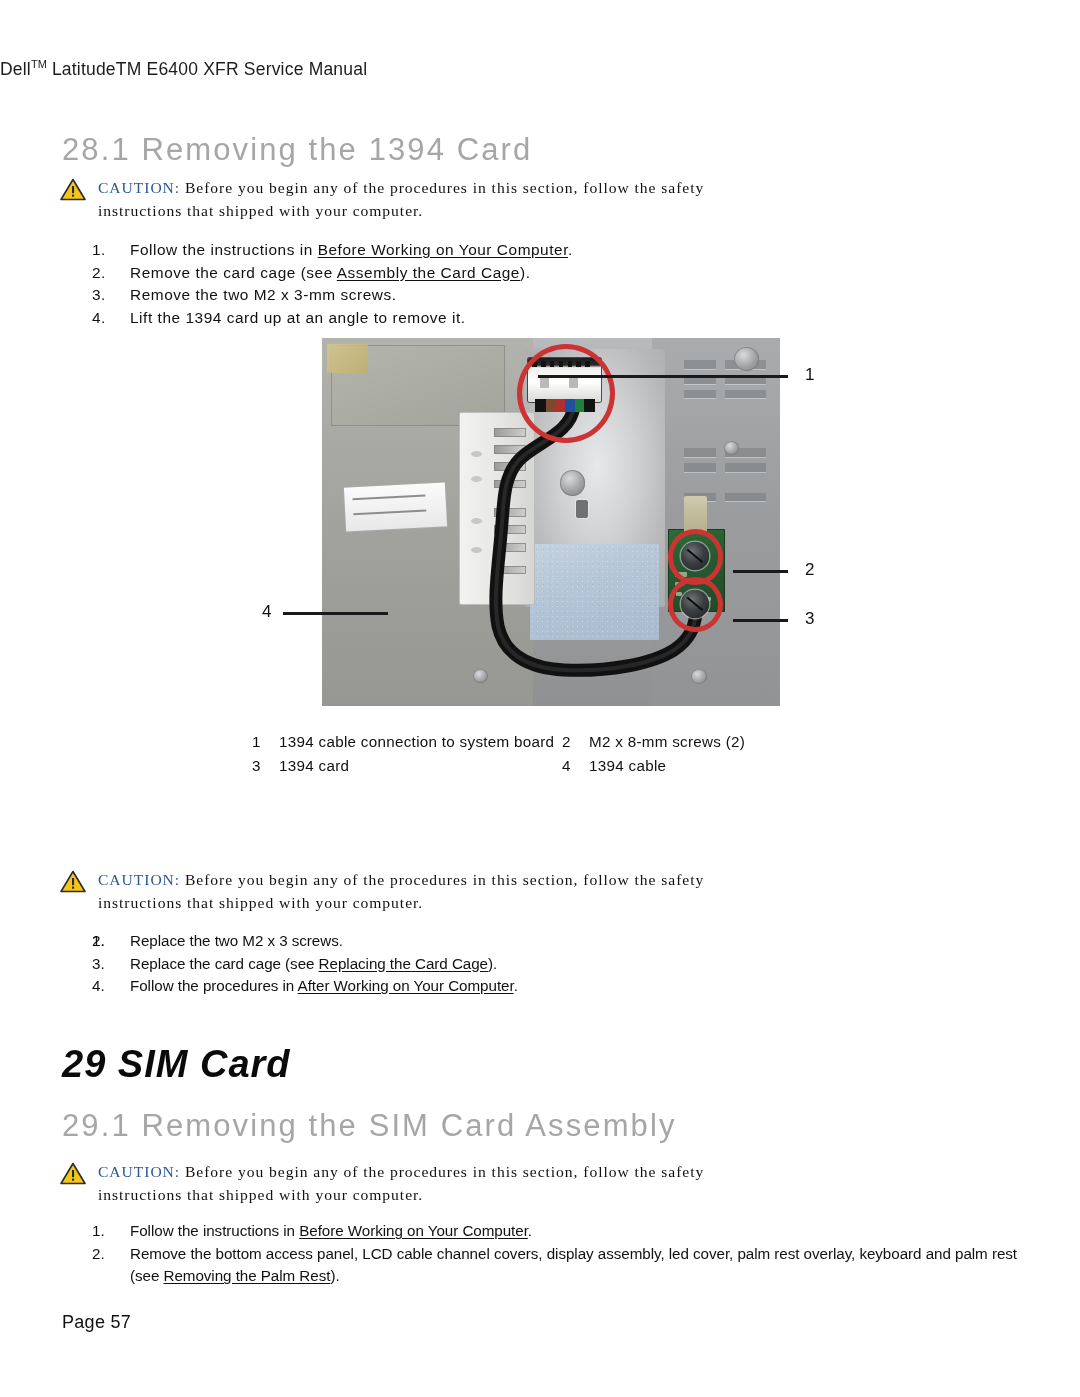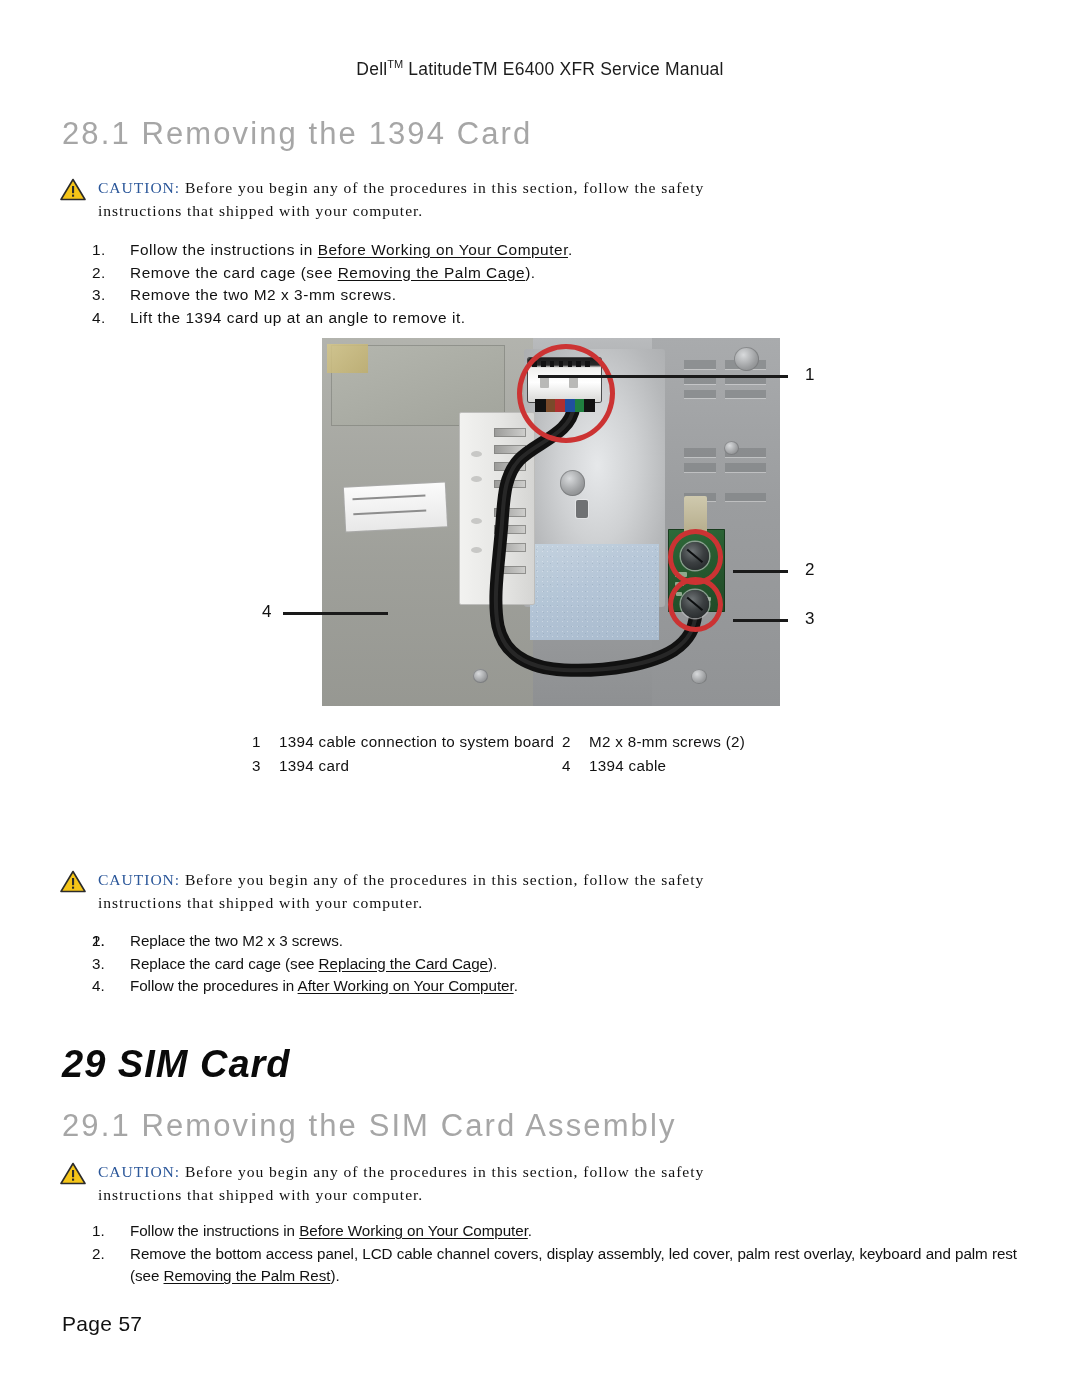--- a/index.html
+++ b/index.html
@@ -23,21 +23,20 @@
     height: 1397px;
     box-sizing: border-box;
   }
 
   
   .doc-header {
     position: absolute;
     top: 58px;
     left: 0;
     width: 1080px;
-    text-align: center;
     font-size: 17.5px;
     letter-spacing: 0.2px;
     color: #1c1c1c;
   }
   .doc-header .tm {
     font-size: 11px;
     vertical-align: super;
     letter-spacing: 0;
   }
 
@@ -343,56 +342,56 @@
   .legend .row { display: flex; }
   .legend .cell { display: flex; width: 50%; }
   .legend .key { width: 27px; flex: 0 0 27px; }
   .legend .val { flex: 1 1 auto; }
 
   
   .footer {
     position: absolute;
     left: 62px;
     top: 1312px;
-    font-size: 21px;
+    font-size: 18px;
     color: #111111;
     letter-spacing: 0.3px;
   }
 </style>
 </head>
 <body>
 
 <div class="page">
 
   <div class="doc-header">
     <span>Dell</span><span class="tm">TM</span><span> Latitude</span><span>TM</span><span> E6400 XFR Service Manual</span>
   </div>
 
-  <div class="h2" style="top:116px;">28.1  Removing the 1394 Card</div>
+  <div class="h2" style="top:132px;">28.1  Removing the 1394 Card</div>
 
   <div class="caution" style="top:176px;">
     <span class="caution-icon">
       <svg viewBox="0 0 26 23" width="26" height="23" aria-hidden="true">
         <polygon points="13,1.5 25,21.5 1,21.5" fill="#f5c518" stroke="#2b2b2b" stroke-width="1.6" stroke-linejoin="round"></polygon>
         <rect x="12" y="8" width="2.1" height="7.2" fill="#2b2b2b"></rect>
         <rect x="12" y="16.6" width="2.1" height="2.1" fill="#2b2b2b"></rect>
       </svg>
     </span>
     <div class="caution-text">
       <span class="caution-label">CAUTION:</span><span> Before you begin any of the procedures in this section, follow the safety</span><br>
       <span>instructions that shipped with your computer.</span>
     </div>
   </div>
 
   <div class="olist spaced" style="top:239px; width:760px;">
     <div class="li">
       <span class="marker">1.</span><span>Follow the instructions in </span><span class="xref">Before Working on Your Computer</span><span>.</span>
     </div>
     <div class="li">
-      <span class="marker">2.</span><span>Remove the card cage (see </span><span class="xref">Removing the Palm Cage</span><span>).</span>
+      <span class="marker">2.</span><span>Remove the card cage (see </span><span class="xref">Assembly the Card Cage</span><span>).</span>
     </div>
     <div class="li">
       <span class="marker">3.</span><span>Remove the two M2 x 3-mm screws.</span>
     </div>
     <div class="li">
       <span class="marker">4.</span><span>Lift the 1394 card up at an angle to remove it.</span>
     </div>
   </div>
 
   <div class="figure">

